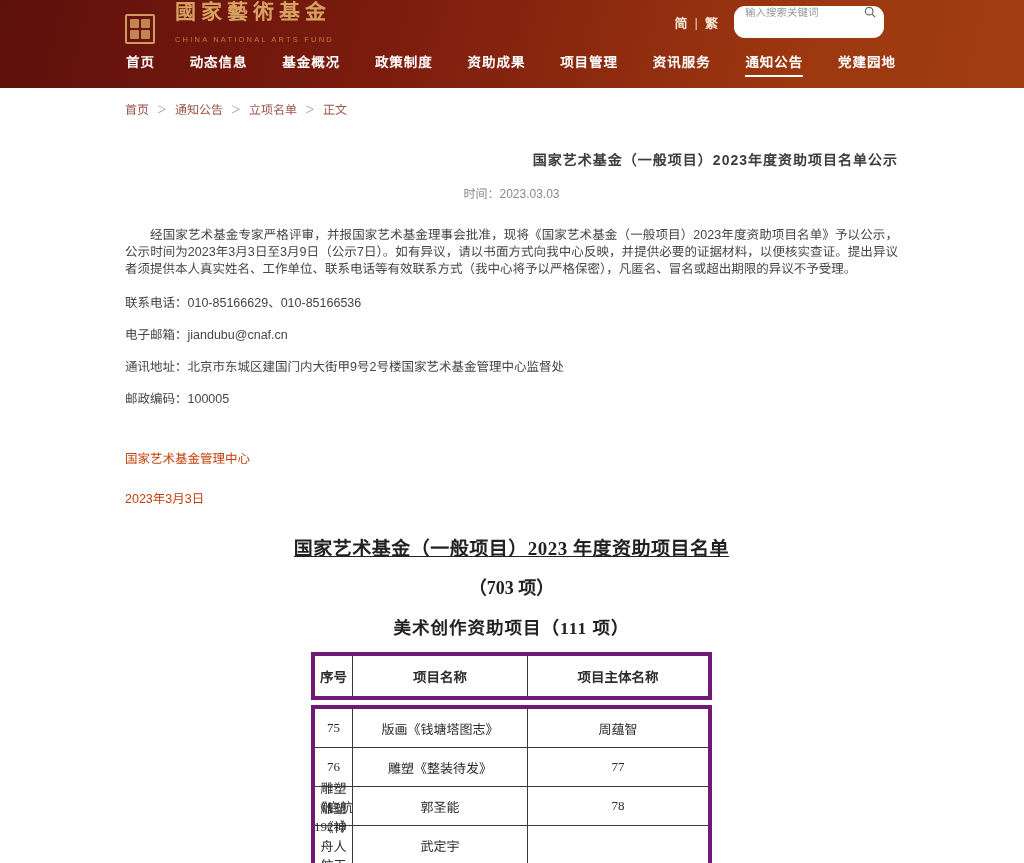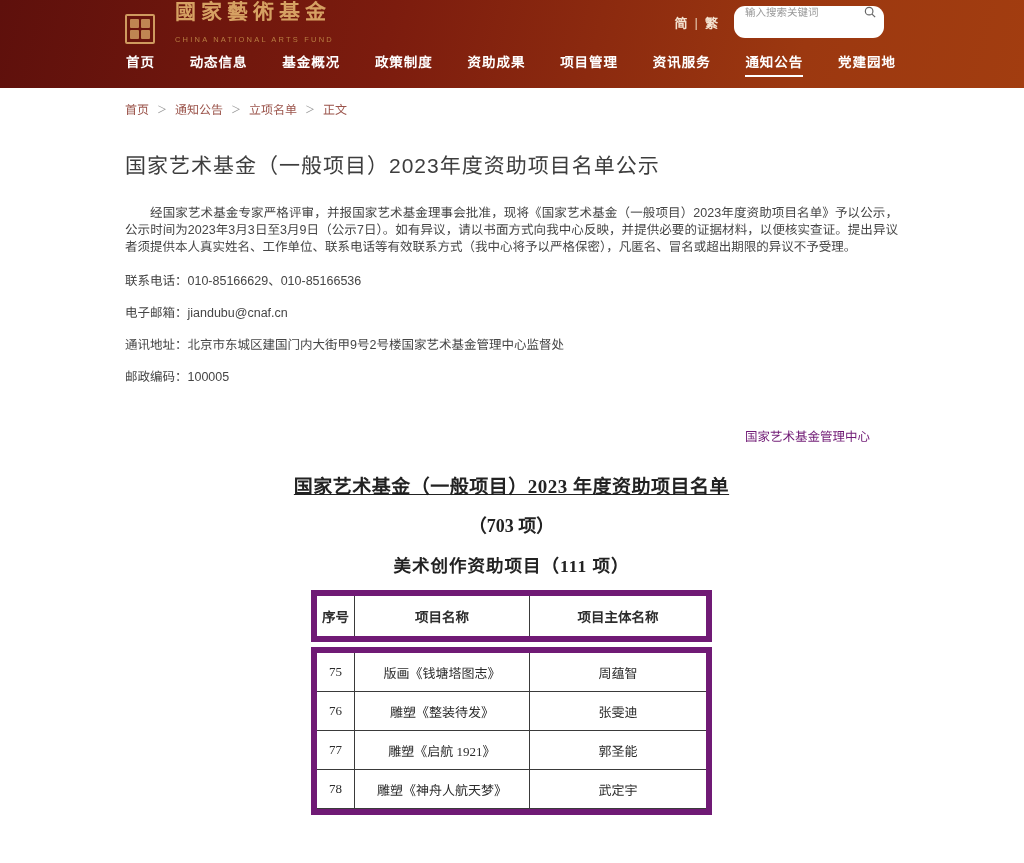--- a/index.html
+++ b/index.html
@@ -37,42 +37,42 @@
     height:2px; background:#ffffff; }
 
   
   .breadcrumb { margin:12px 0 0 125px; font-size:12px; color:#9b544b;
     display:flex; align-items:center; gap:8px; }
   .crumb { cursor:pointer; }
   .crumb-sep { color:#999999; font-size:10px; }
 
   
   .content { width:773px; margin:0 auto 0 125px; }
-  .article-title { margin-top:32px; text-align:left; font-size:21px; color:#3d3d3d;
-    letter-spacing:1px; font-weight:normal; }
+  .article-title { margin-top:32px; text-align:right; font-size:14px; color:#3d3d3d;
+    letter-spacing:1px; font-weight:bold; }
   .article-date { margin-top:15px; text-align:center; font-size:12px; color:#8a8a8a; }
   .article-body { margin-top:26px; font-size:12.5px; line-height:17px; color:#454545;
     text-align:justify; text-indent:2em; }
   .contact-line { font-size:12.5px; color:#454545; margin-top:19px; line-height:13px; }
   .contact-line:first-of-type { margin-top:16px; }
-  .signature { margin-top:42px; text-align:right; padding-right:28px;
-    font-size:12.5px; color:#701a75; }
+  .signature { margin-top:42px; text-align:left; padding-right:28px;
+    font-size:12.5px; color:#c2410c; }
   .signature-date { margin-top:21px; }
 
   
   .doc { margin-top:26px; font-family:"Liberation Serif","DejaVu Serif",serif;
     text-align:center; color:#222222; }
   .doc-title { font-size:19px; font-weight:bold; letter-spacing:.5px;text-decoration:underline; }
   .doc-count { font-size:18px; font-weight:bold; margin-top:13px; }
   .doc-section { font-size:17.5px; font-weight:bold; margin-top:15px; letter-spacing:1px; }
 
   
   .doc-table { width:401px; margin:13px auto 0 auto;
     font-family:"Liberation Serif","DejaVu Serif",serif; }
-  .t-grid { display:grid; grid-template-columns:38px 175px 1fr; border:6px solid #701a75; }
+  .t-grid { display:grid; grid-template-columns:38px 175px 1fr; border:4px solid #701a75; }
   .t-grid .cell { display:flex; align-items:center; justify-content:center;
     font-size:13px; color:#2c2c2c; border-right:1px solid #3a3a3a; height:39px; }
   .t-grid .cell:nth-child(3n) { border-right:none; }
   .t-head .cell { font-weight:bold; font-size:13.5px; height:40px; }
   .t-gap { height:5px; }
   .t-body .cell { border-bottom:1px solid #3a3a3a; }
 </style>
 </head>
 <body>
 
@@ -123,30 +123,32 @@
   <span class="crumb-sep">＞</span>
   <span class="crumb">通知公告</span>
   <span class="crumb-sep">＞</span>
   <span class="crumb">立项名单</span>
   <span class="crumb-sep">＞</span>
   <span class="crumb">正文</span>
 </div>
 
 <main class="content">
   <h1 class="article-title">国家艺术基金（一般项目）2023年度资助项目名单公示</h1>
+  <div class="article-date">时间：2023.03.03</div>
 
   <p class="article-body">经国家艺术基金专家严格评审，并报国家艺术基金理事会批准，现将《国家艺术基金（一般项目）2023年度资助项目名单》予以公示，公示时间为2023年3月3日至3月9日（公示7日）。如有异议，请以书面方式向我中心反映，并提供必要的证据材料，以便核实查证。提出异议者须提供本人真实姓名、工作单位、联系电话等有效联系方式（我中心将予以严格保密），凡匿名、冒名或超出期限的异议不予受理。</p>
 
   <p class="contact-line">联系电话：010-85166629、010-85166536</p>
   <p class="contact-line">电子邮箱：jiandubu@cnaf.cn</p>
   <p class="contact-line">通讯地址：北京市东城区建国门内大街甲9号2号楼国家艺术基金管理中心监督处</p>
   <p class="contact-line">邮政编码：100005</p>
 
   <div class="signature">
     <div>国家艺术基金管理中心</div>
+    <div class="signature-date">2023年3月3日</div>
   </div>
 
   <section class="doc">
     <div class="doc-title">国家艺术基金（一般项目）2023 年度资助项目名单</div>
     <div class="doc-count">（703 项）</div>
     <div class="doc-section">美术创作资助项目（111 项）</div>
 
     <div class="doc-table">
       <div class="t-grid t-head">
         <div class="cell">序号</div>
@@ -154,21 +156,20 @@
         <div class="cell">项目主体名称</div>
       </div>
       <div class="t-gap"></div>
       <div class="t-grid t-body">
         <div class="cell">75</div>
         <div class="cell">版画《钱塘塔图志》</div>
         <div class="cell">周蕴智</div>
 
         <div class="cell">76</div>
         <div class="cell">雕塑《整装待发》</div>
-        <div class="cell">张雯迪</div>
 
         <div class="cell">77</div>
         <div class="cell">雕塑《启航 1921》</div>
         <div class="cell">郭圣能</div>
 
         <div class="cell">78</div>
         <div class="cell">雕塑《神舟人航天梦》</div>
         <div class="cell">武定宇</div>
 
       </div>

